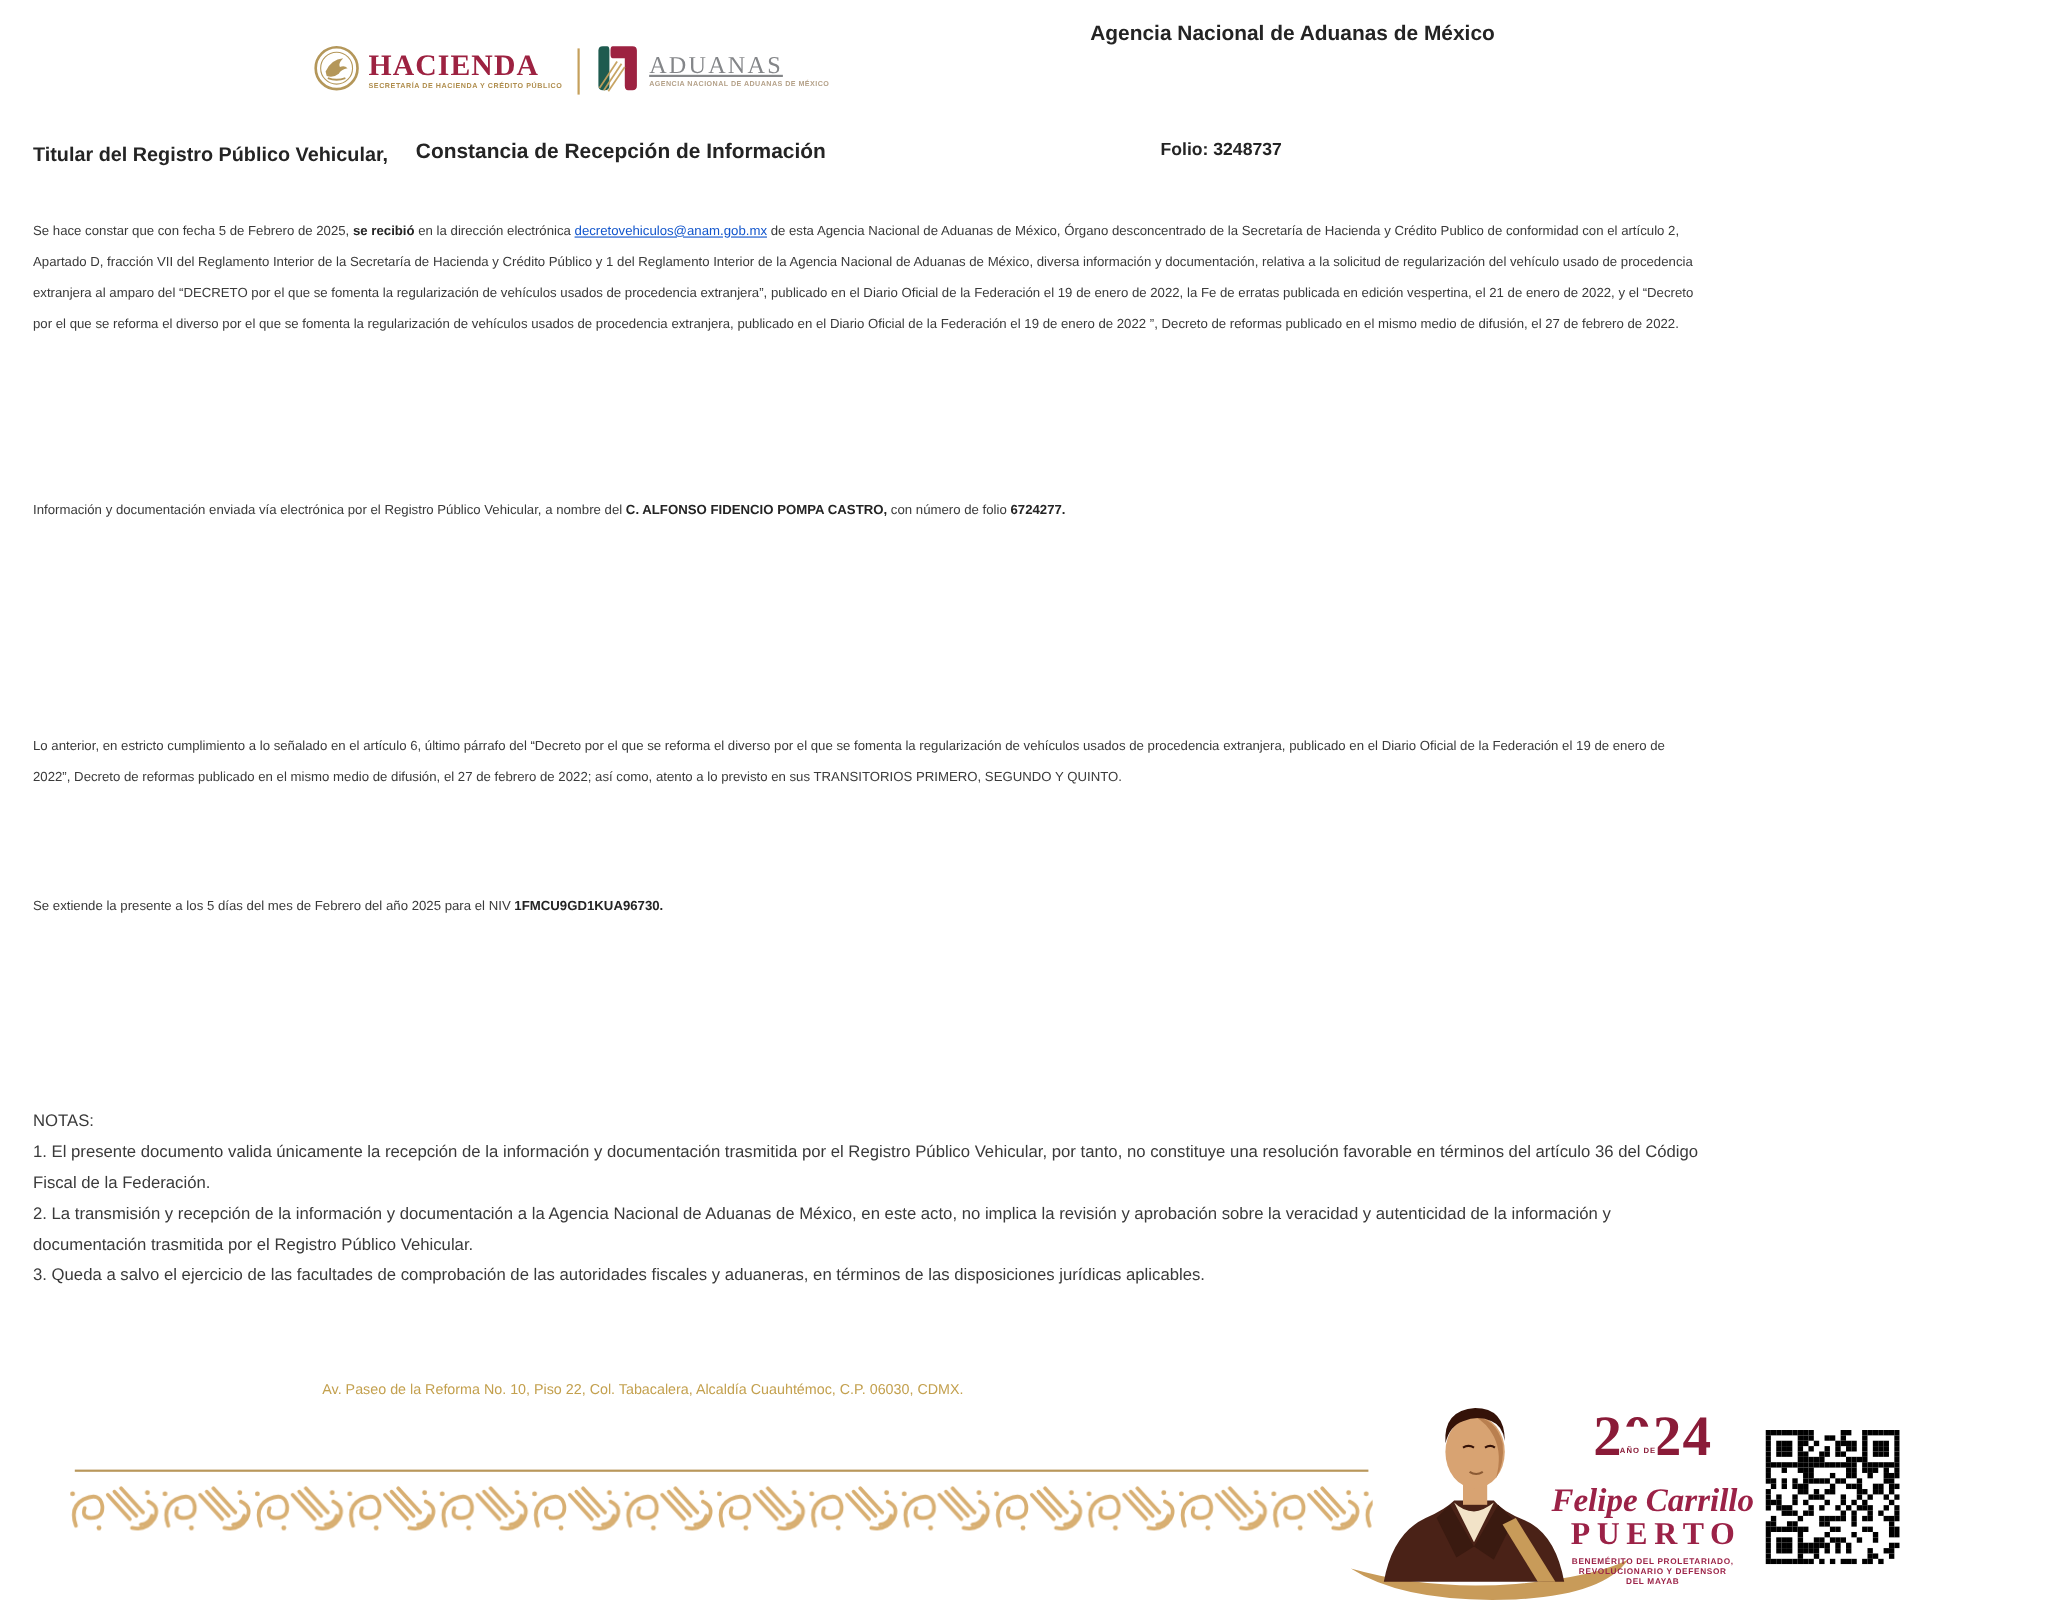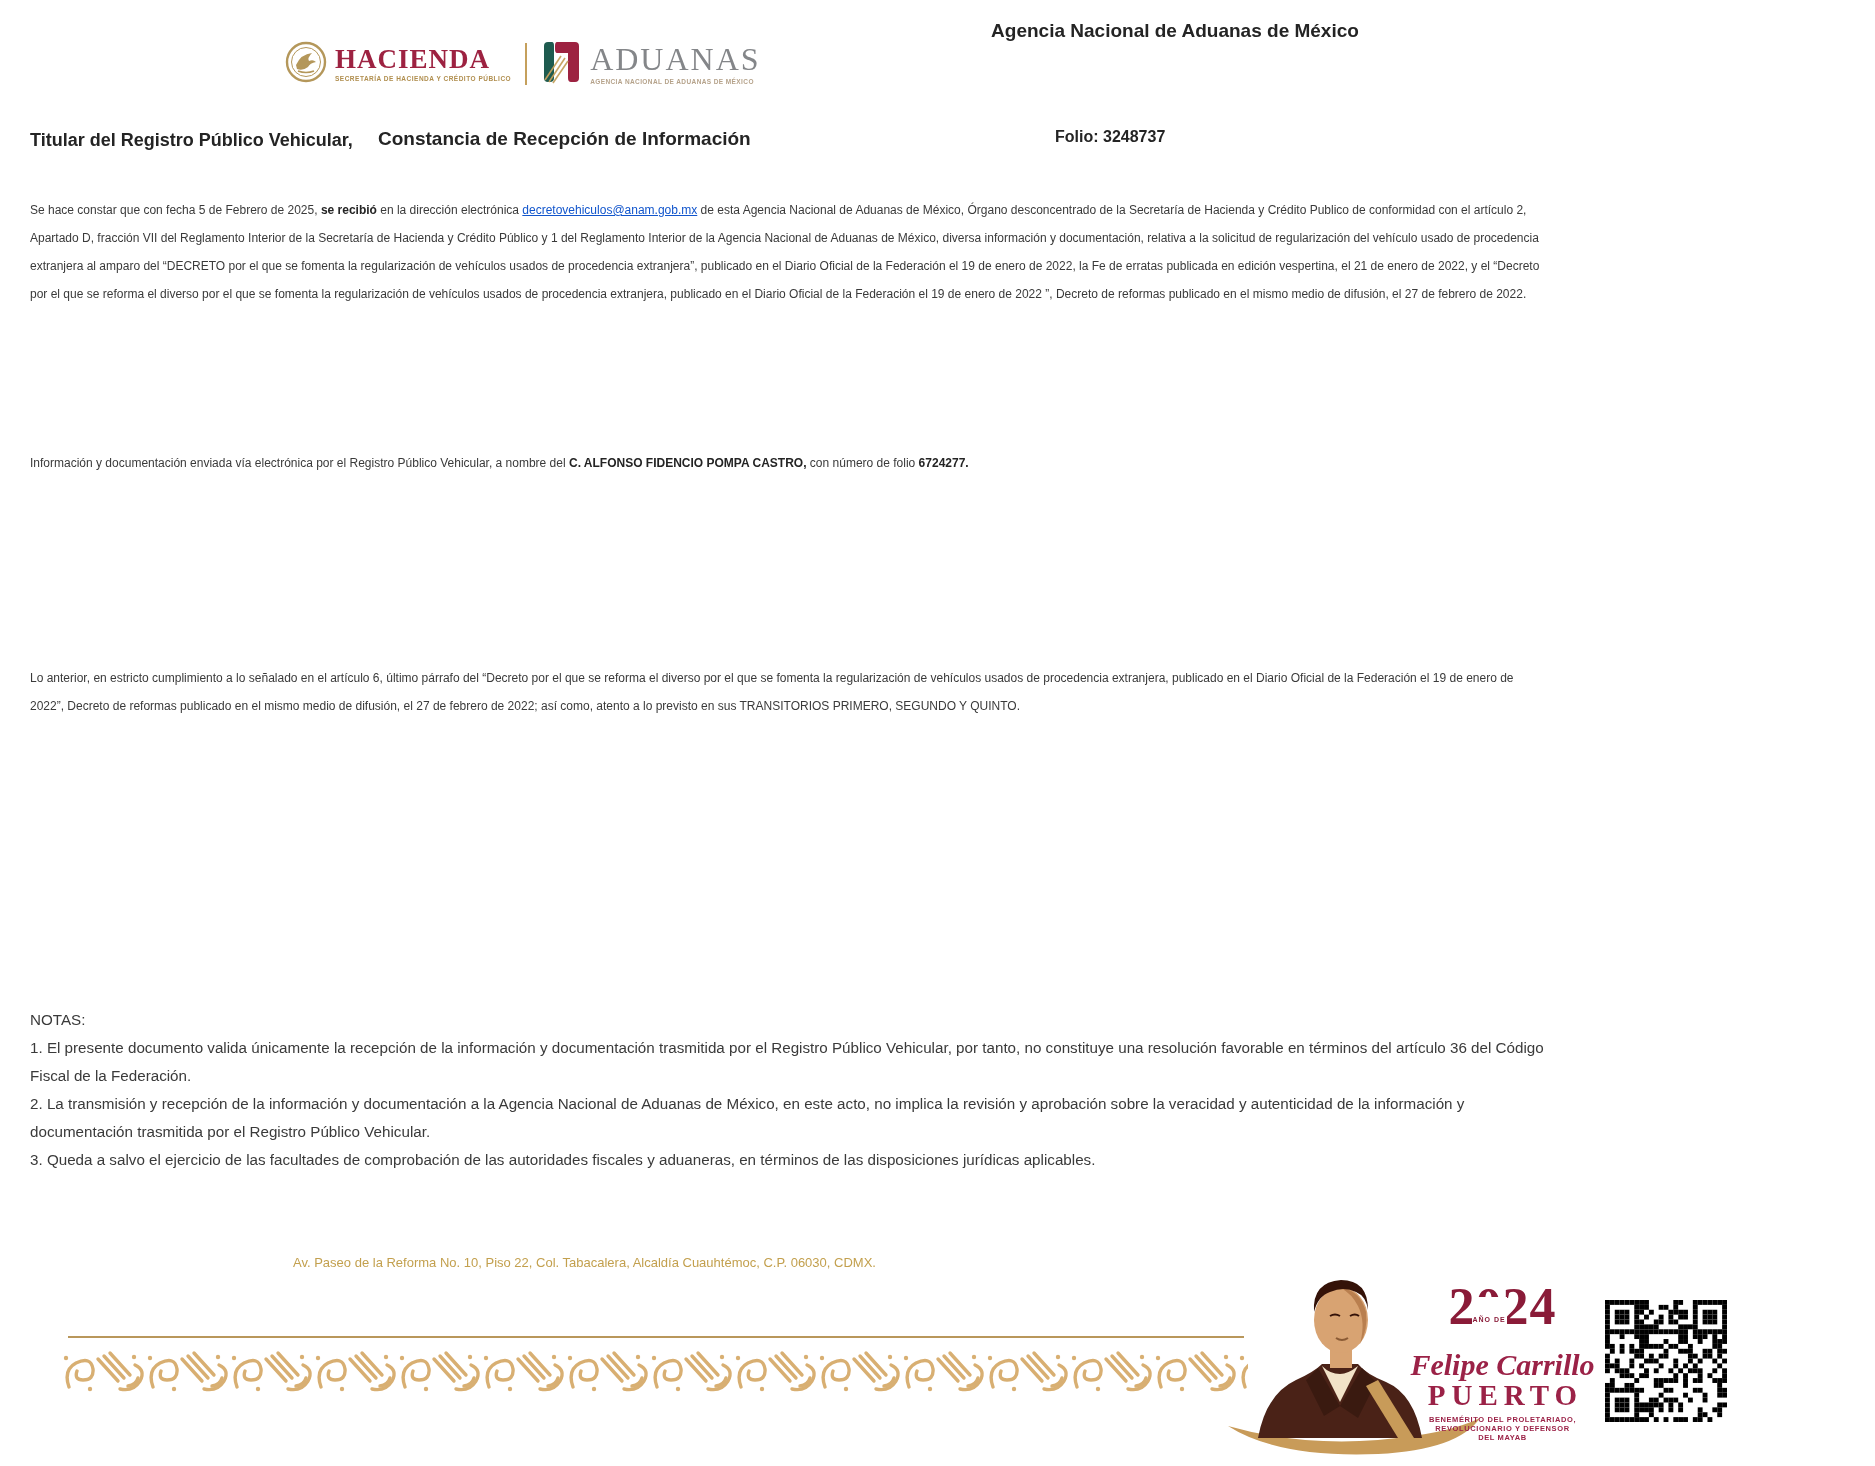--- a/index.html
+++ b/index.html
@@ -8,21 +8,21 @@
 
   
   .brand-block{position:absolute;left:285px;top:40px;display:flex;align-items:center;gap:14px;}
   .hacienda-wrap{display:flex;align-items:center;gap:8px;}
   .hacienda-text{display:flex;flex-direction:column;line-height:1;}
   .hacienda-name{font-family:"Liberation Serif",serif;font-weight:bold;font-size:27px;letter-spacing:1px;color:#9d2241;}
   .hacienda-sub{font-size:6.5px;letter-spacing:.5px;color:#b08e4e;margin-top:3px;font-weight:bold;}
   .brand-sep{width:2px;height:42px;background:#c5a05c;}
   .aduanas-wrap{display:flex;align-items:center;gap:9px;}
   .aduanas-text{display:flex;flex-direction:column;line-height:1;}
-  .aduanas-name{font-family:"Liberation Serif",serif;font-size:32px;letter-spacing:2px;color:#848689;}
+  .aduanas-name{font-family:"Liberation Serif",serif;font-size:22px;letter-spacing:2px;color:#848689;text-decoration:underline;}
   .aduanas-sub{font-size:6.5px;letter-spacing:.4px;color:#b5a28a;margin-top:4px;font-weight:bold;}
   .agency-title{position:absolute;left:955px;top:20px;width:440px;text-align:center;font-weight:bold;font-size:19px;color:#242424;}
 
   .title-row{position:absolute;top:96px;left:0;width:100%;height:24px;margin-top:32px;}
   .doc-title{position:absolute;left:378px;font-weight:bold;font-size:19px;color:#242424;}
   .doc-folio{position:absolute;left:1055px;font-weight:bold;font-size:16px;color:#242424;}
 
   
   .salutation{position:absolute;left:30px;top:130px;font-weight:bold;font-size:18px;color:#242424;}
   .para{position:absolute;left:30px;width:1516px;font-size:12px;line-height:28px;color:#3a3a3a;text-align:left;}
@@ -95,20 +95,21 @@
   <div class="title-row">
     <span class="doc-title">Constancia de Recepción de Información</span>
     <span class="doc-folio">Folio: 3248737</span>
   </div>
 
   <div class="salutation">Titular del Registro Público Vehicular,</div>
 
   <p class="para p1"><span>Se hace constar que con fecha 5 de Febrero de 2025, </span><strong>se recibió</strong><span>  en la dirección electrónica </span><a href="#" class="email-link">decretovehiculos@anam.gob.mx</a><span> de esta Agencia Nacional de Aduanas de México, Órgano desconcentrado de la Secretaría de Hacienda y Crédito Publico de conformidad con el artículo 2, Apartado D, fracción VII del Reglamento Interior de la Secretaría de Hacienda y Crédito Público y 1 del Reglamento Interior de la Agencia Nacional de Aduanas de México, diversa información y documentación, relativa a la solicitud de regularización del vehículo usado de procedencia extranjera al amparo del “DECRETO por el que se fomenta la regularización de vehículos usados de procedencia extranjera”, publicado en el Diario Oficial de la Federación el 19 de enero de 2022, la Fe de erratas publicada en edición vespertina, el 21 de enero de 2022, y el “Decreto por el que se reforma el diverso por el que se fomenta la regularización de vehículos usados de procedencia extranjera, publicado en el Diario Oficial de la Federación el 19 de enero de 2022 ”, Decreto de reformas publicado en el mismo medio de difusión, el 27 de febrero de 2022.</span></p>
   <p class="para p2"><span>Información y documentación enviada vía electrónica por el Registro Público Vehicular, a nombre del </span><strong>C. ALFONSO FIDENCIO POMPA CASTRO,</strong><span> con número de folio </span><strong>6724277.</strong></p>
   <p class="para p3">Lo anterior, en estricto cumplimiento a lo señalado en el artículo 6, último párrafo del “Decreto por el que se reforma el diverso por el que se fomenta la regularización de vehículos usados de procedencia extranjera, publicado en el Diario Oficial de la Federación el 19 de enero de 2022”, Decreto de reformas publicado en el mismo medio de difusión, el 27 de febrero de 2022; así como, atento a lo previsto en sus TRANSITORIOS PRIMERO, SEGUNDO Y QUINTO.</p>
+  <p class="para p4"><span>Se extiende la presente a los 5 días del mes de Febrero del año 2025 para el NIV </span><strong>1FMCU9GD1KUA96730.</strong></p>
 
   <div class="notes">
     <span class="note-heading">NOTAS:</span>
     <p>1. El presente documento valida únicamente la recepción de la información y documentación trasmitida por el Registro Público Vehicular, por tanto, no constituye una resolución favorable en términos del artículo 36 del Código Fiscal de la Federación.</p>
     <p>2. La transmisión y recepción de la información y documentación a la Agencia Nacional de Aduanas de México, en este acto, no implica la revisión y aprobación sobre la veracidad y autenticidad de la información y documentación trasmitida por el Registro Público Vehicular.</p>
     <p>3. Queda a salvo el ejercicio de las facultades de comprobación de las autoridades fiscales y aduaneras, en términos de las disposiciones jurídicas aplicables.</p>
   </div>
 
   <div class="footer-address">Av. Paseo de la Reforma No. 10, Piso 22, Col. Tabacalera, Alcaldía Cuauhtémoc, C.P. 06030, CDMX.</div>
 

